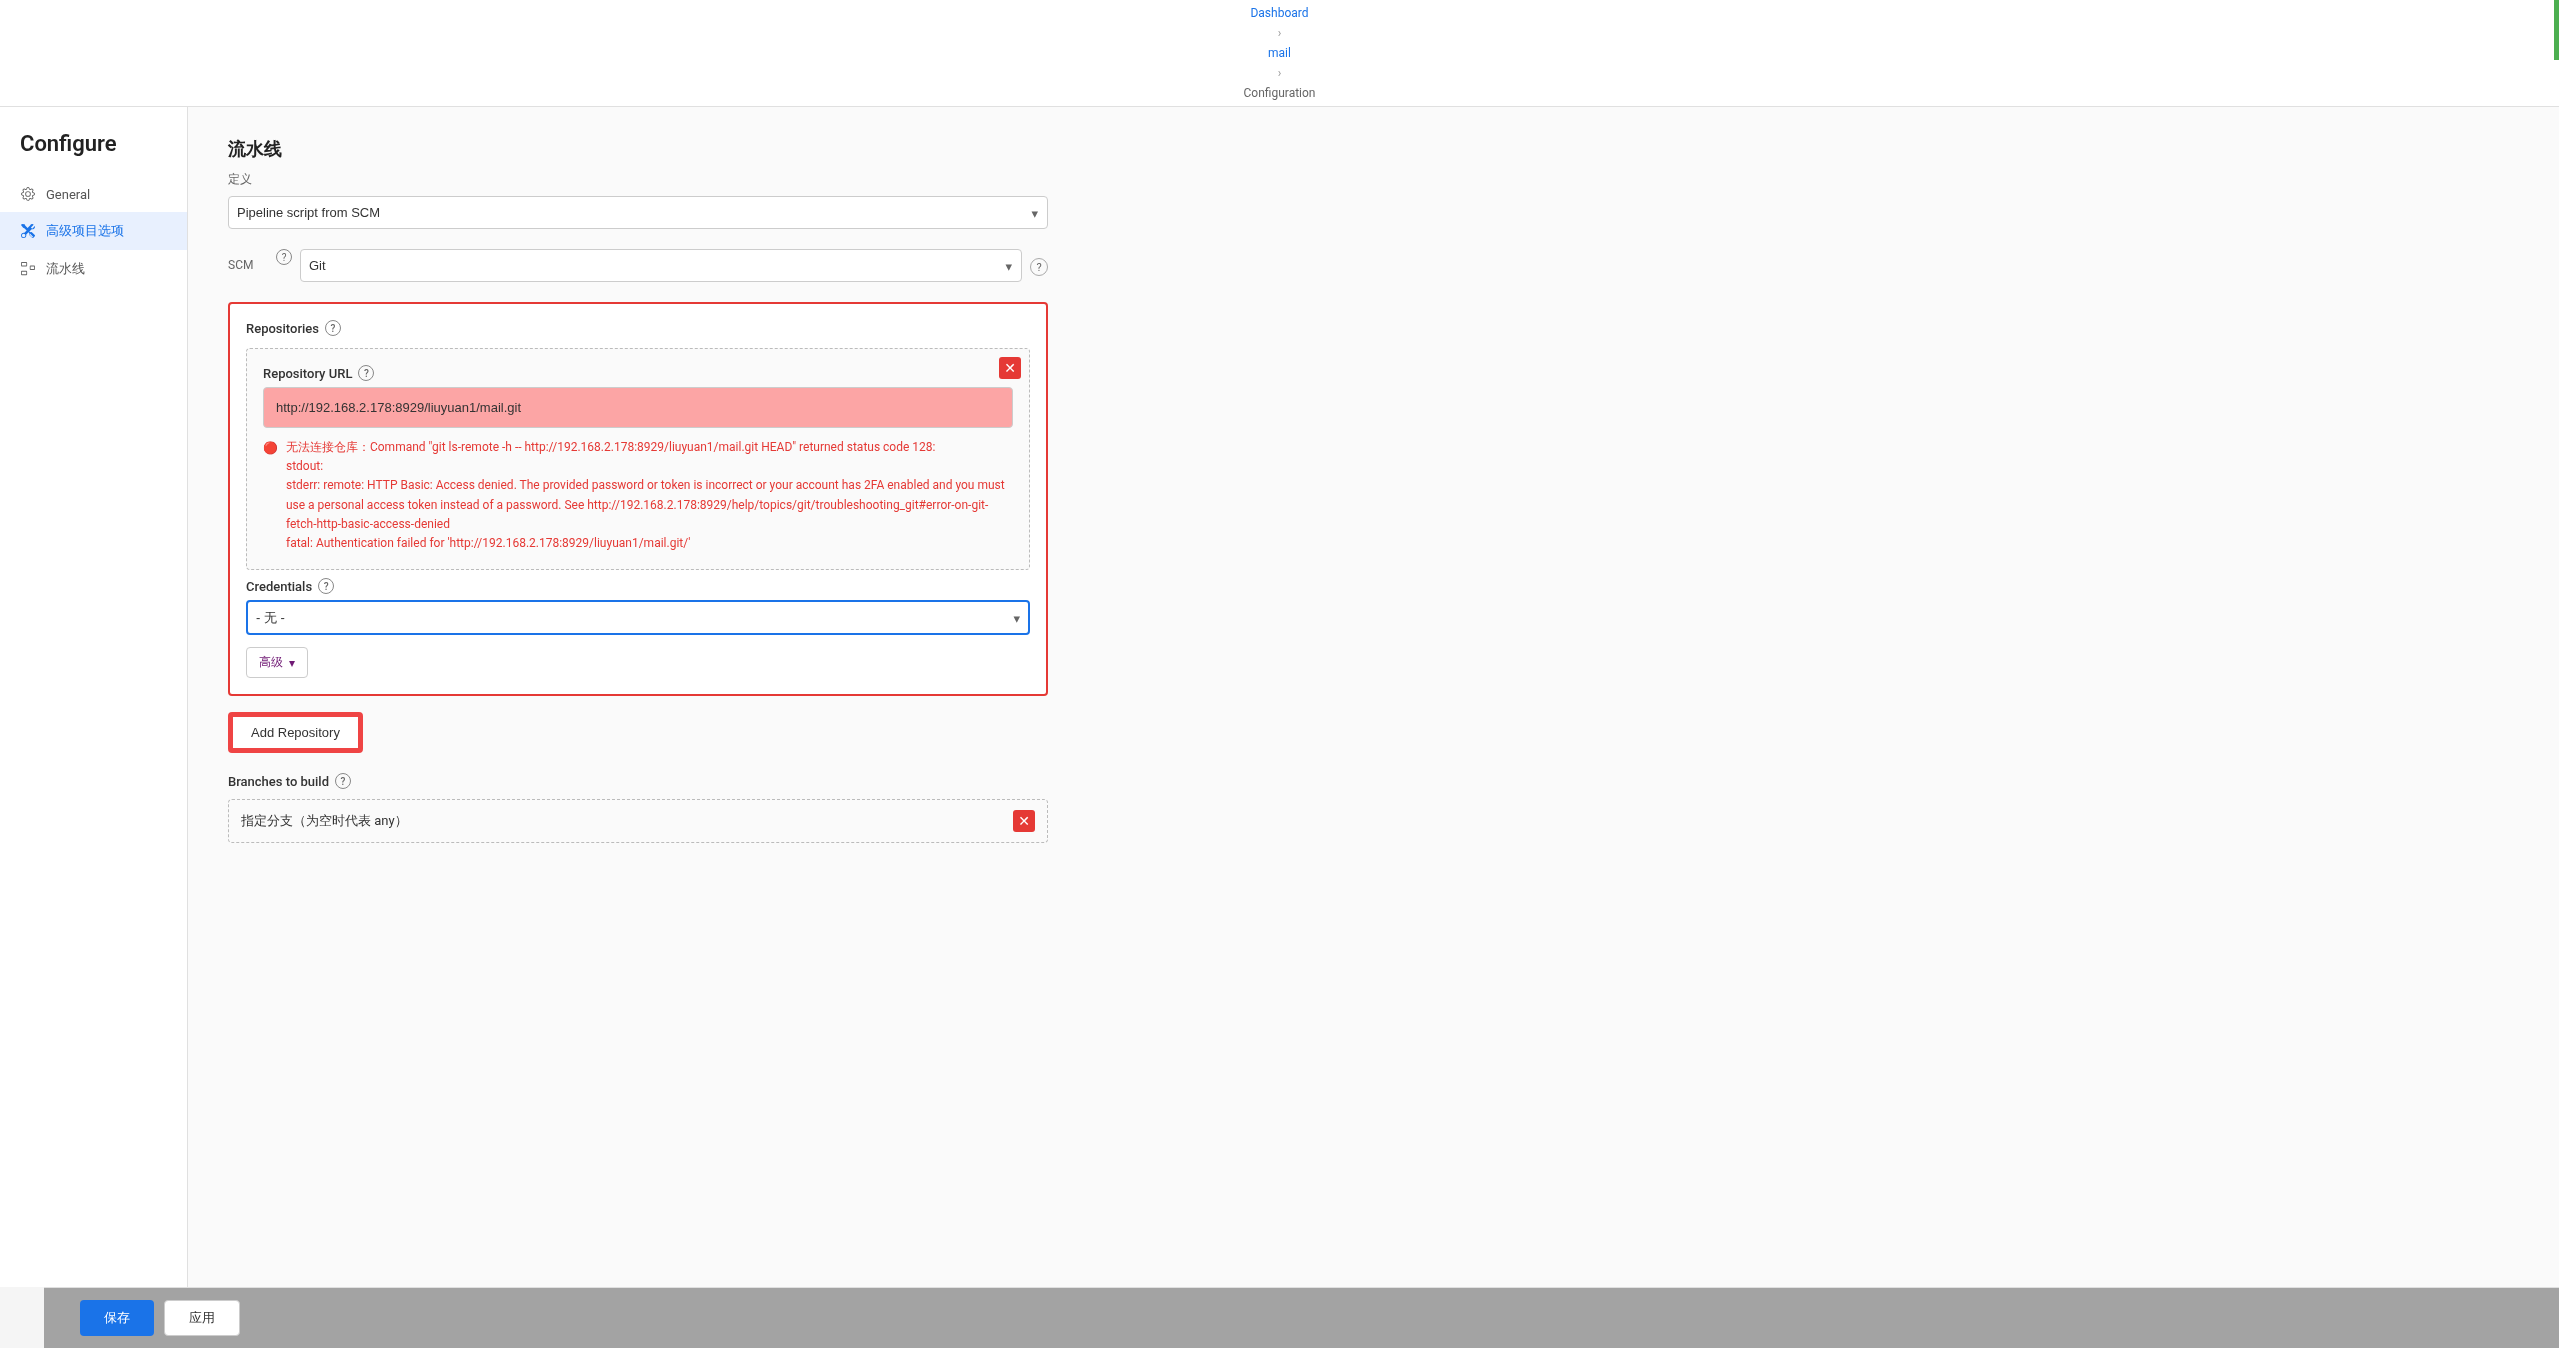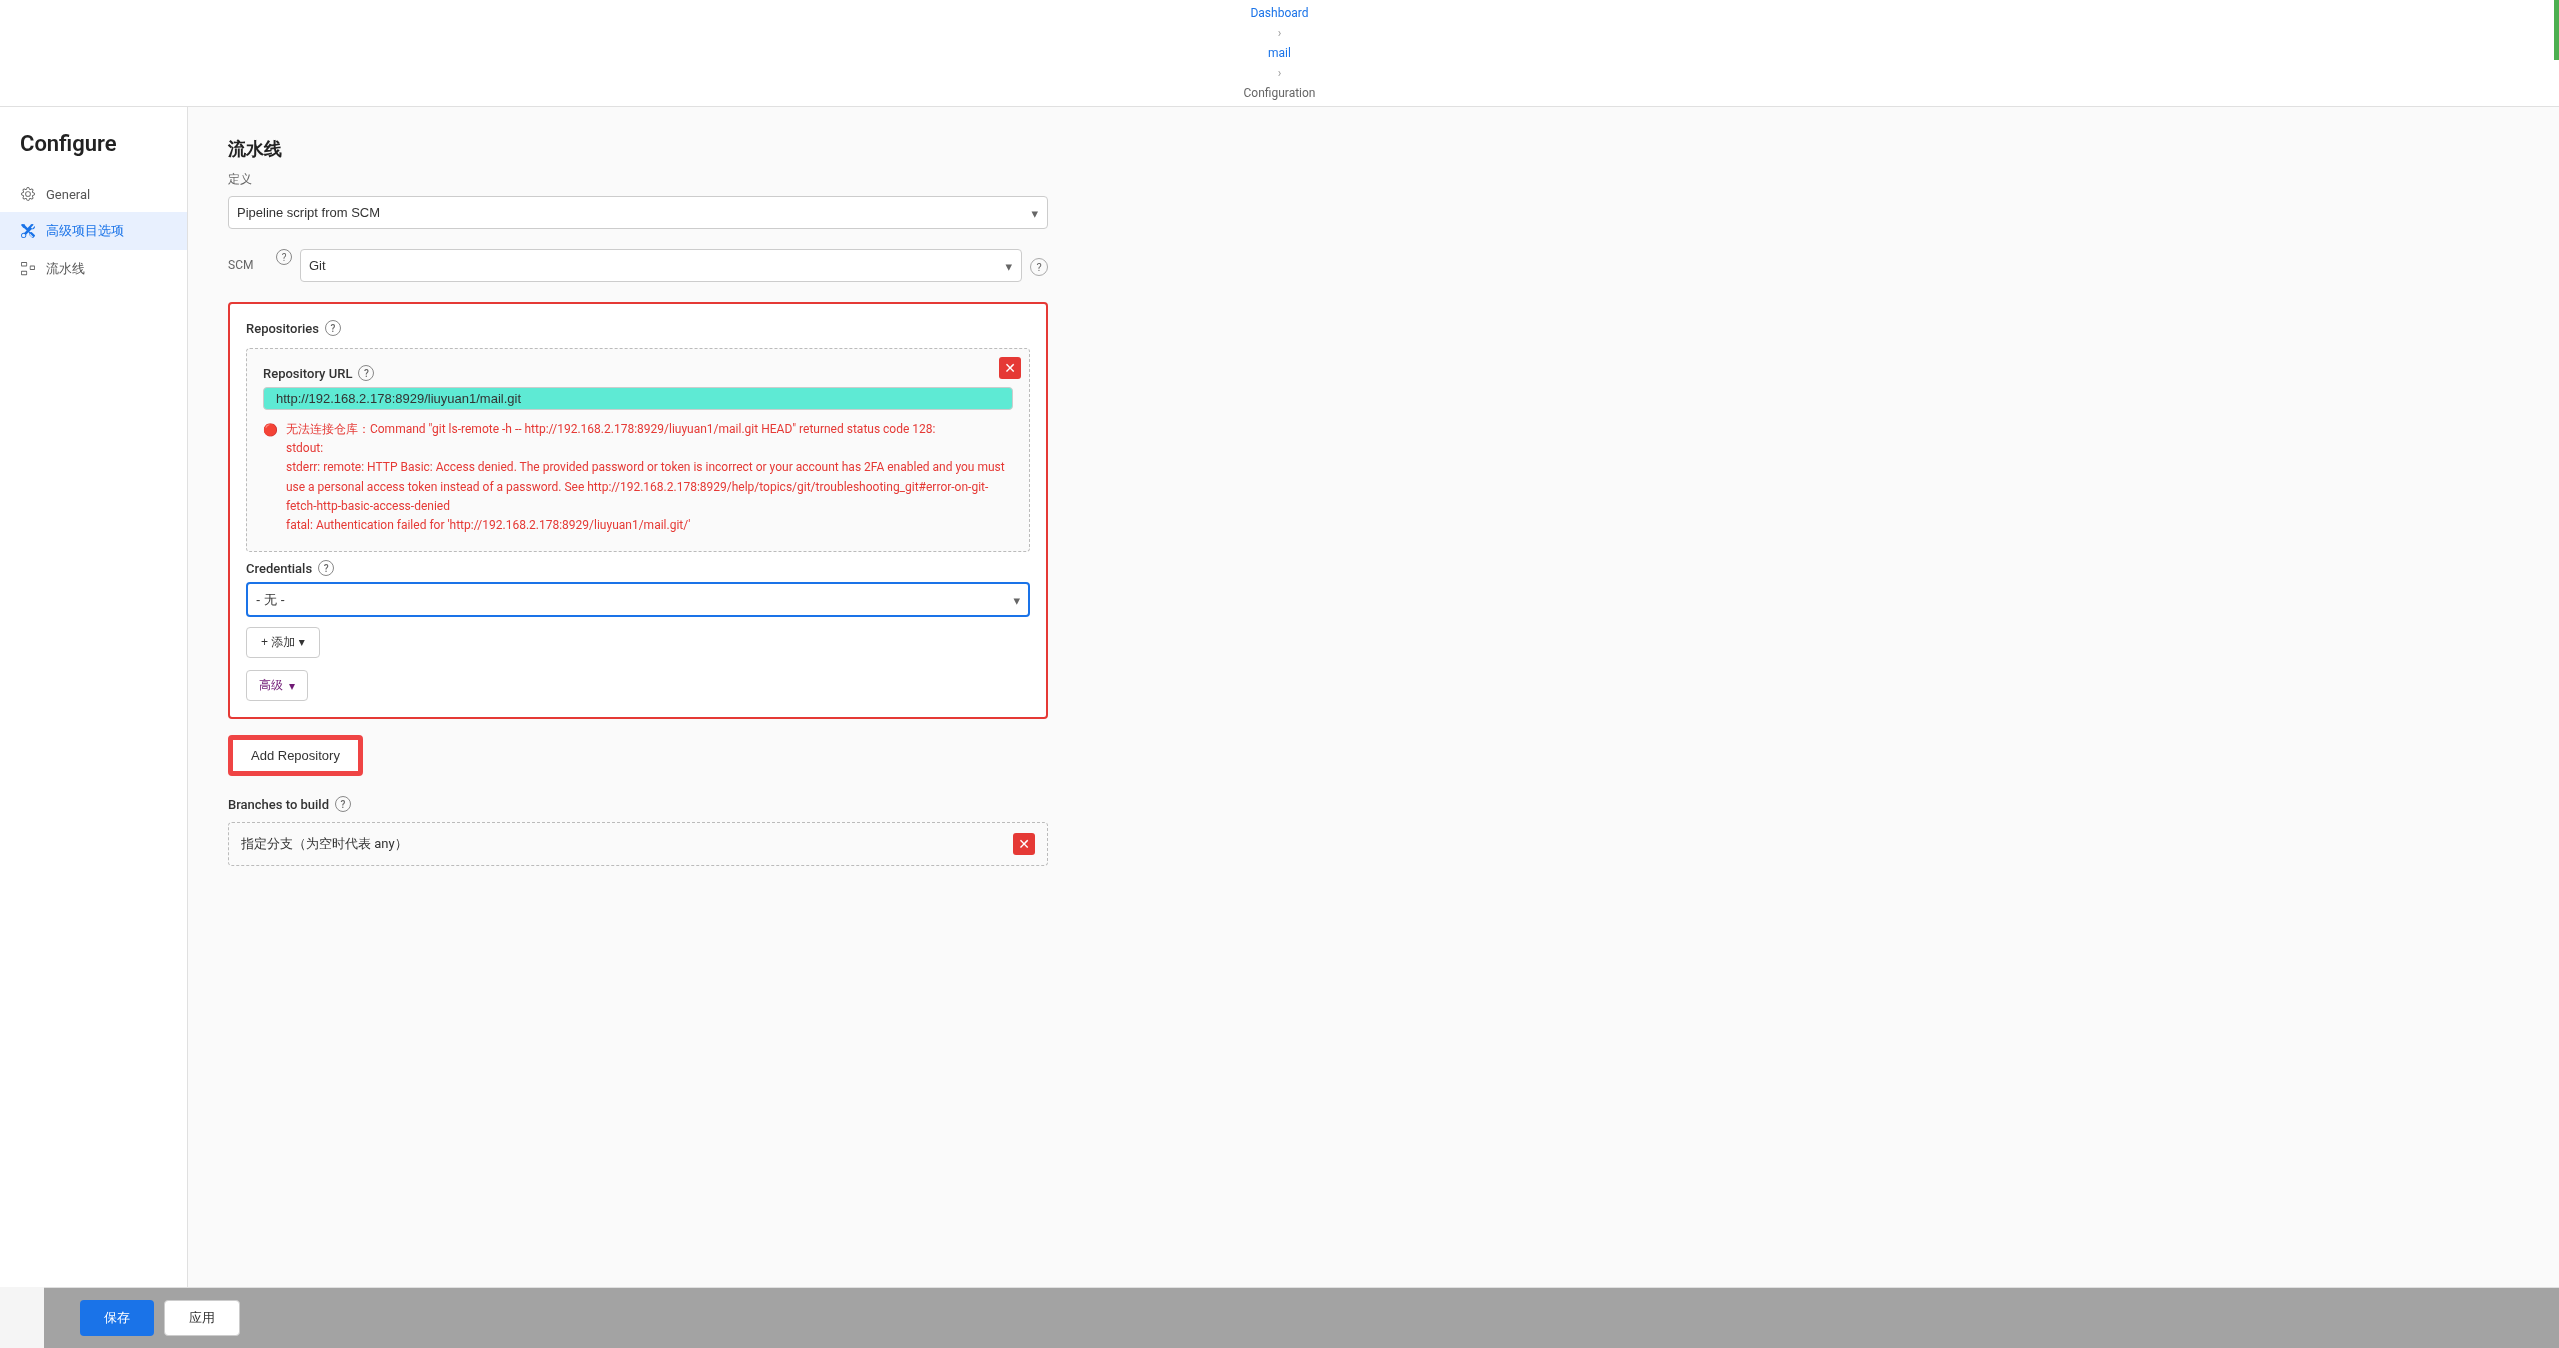--- a/index.html
+++ b/index.html
@@ -192,26 +192,26 @@
       display: flex;
       align-items: center;
       gap: 6px;
       font-size: 13px;
       font-weight: 500;
       margin-bottom: 6px;
       color: #333;
     }
     .repo-url-input {
       width: 100%;
-      padding: 3px 12px;
+      padding: 12px 12px;
       border: 1px solid #ccc;
       border-radius: 4px;
       font-size: 13px;
       color: #333;
-      background: #5eead4;
+      background: #fca5a5;
       margin-bottom: 10px;
     }
 
     
     .error-block {
       display: flex;
       gap: 8px;
       color: #e53935;
       font-size: 12px;
       line-height: 1.6;
@@ -489,25 +489,20 @@
           <div class="question-icon">?</div>
         </div>
         <div class="credentials-row">
           <div class="select-wrapper">
             <select class="select-field credentials-select">
               <option>- 无 -</option>
             </select>
             <span class="select-arrow">▾</span>
           </div>
         </div>
-        <div style="margin-top: 10px;">
-          <button class="add-btn">
-            <span>+ 添加 ▾</span>
-          </button>
-        </div>
 
         <button class="advanced-btn">
           <span>高级</span>
           <span>▾</span>
         </button>
       </div>
     </div>
 
     
     <button class="add-repo-btn" style="max-width: 820px; display: block;">

